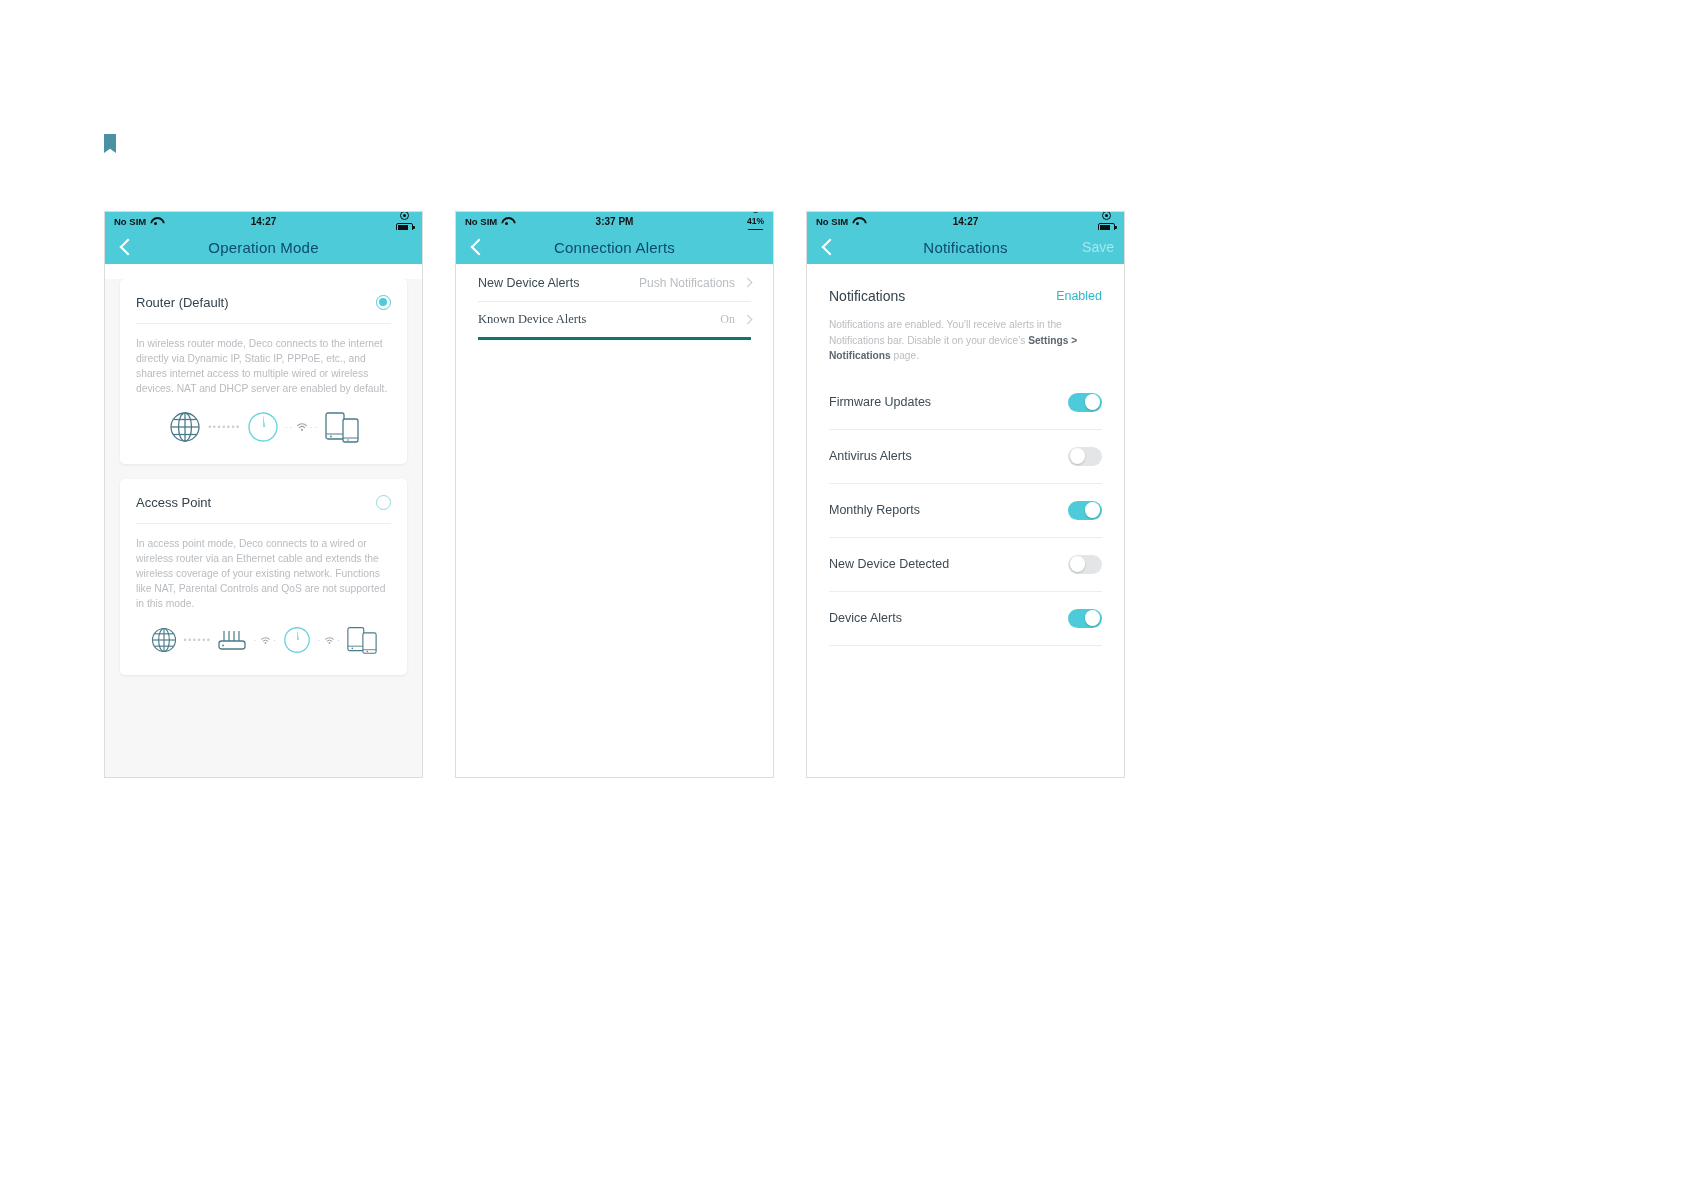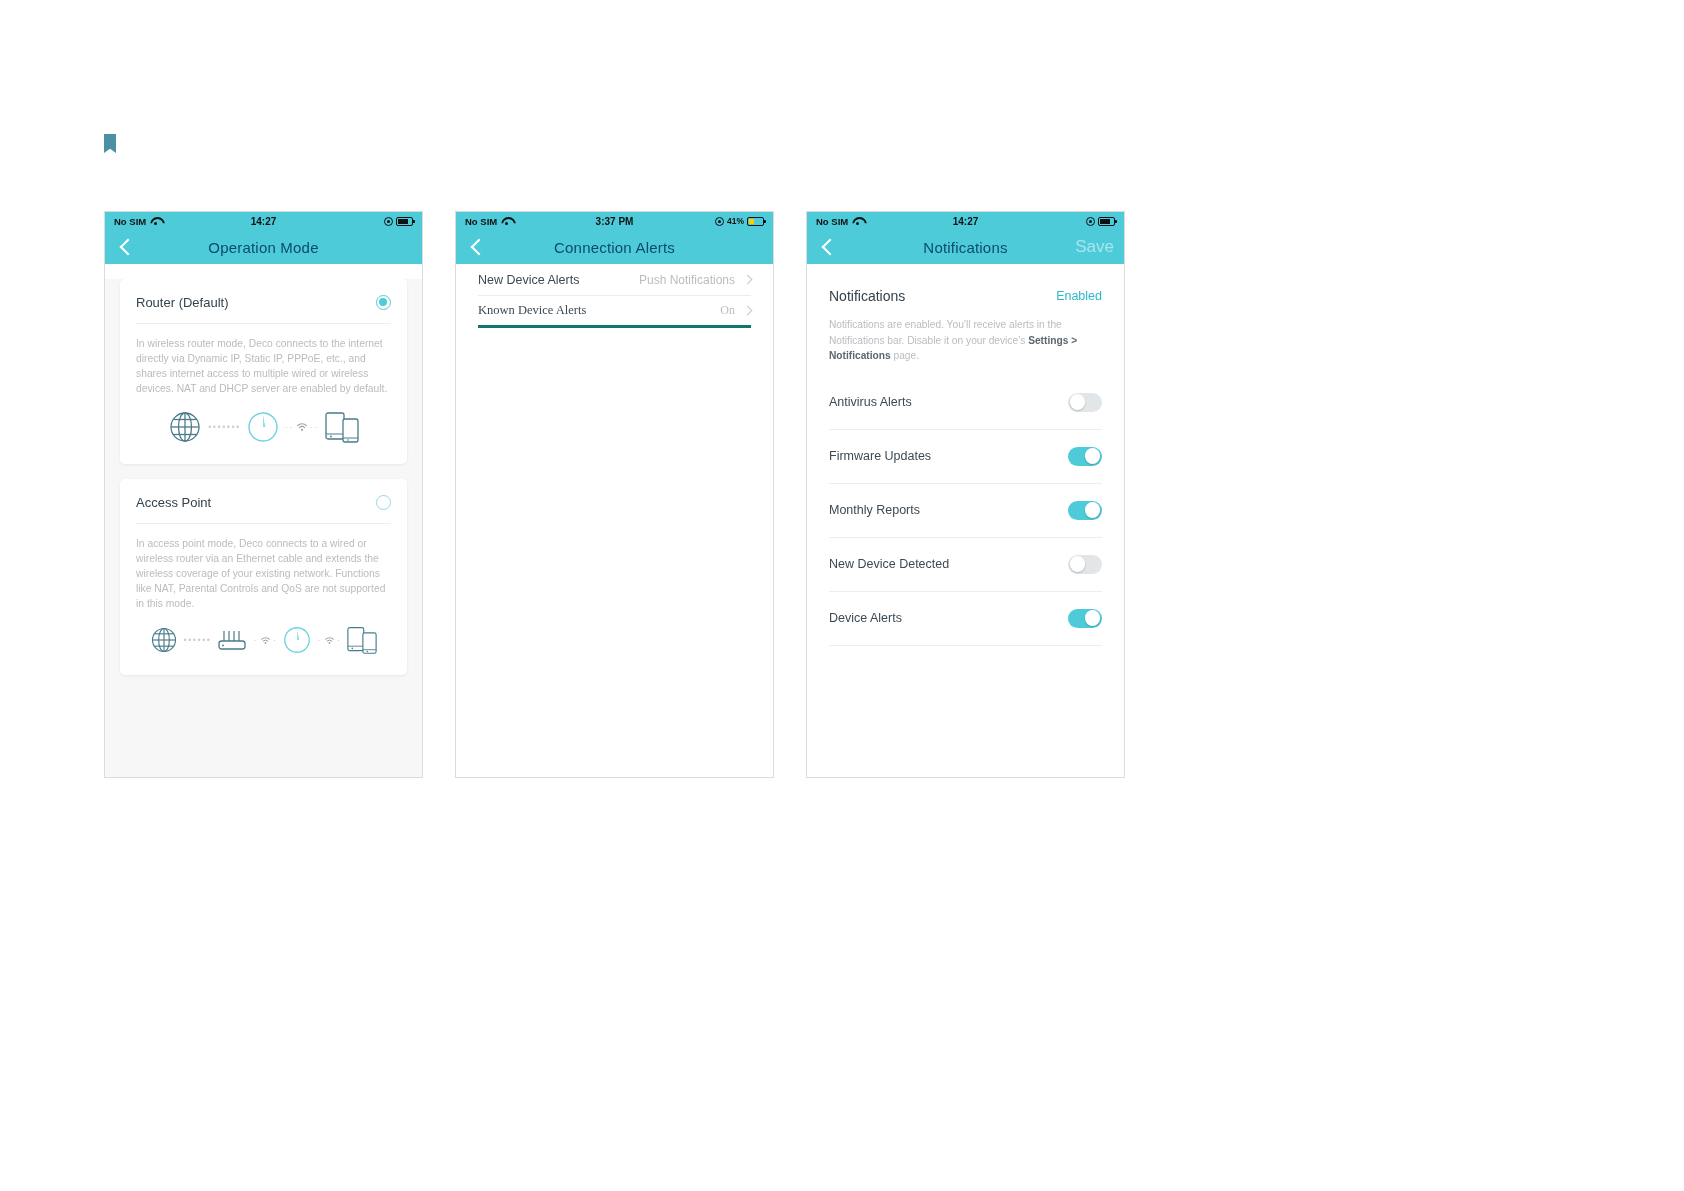--- a/index.html
+++ b/index.html
@@ -42,21 +42,21 @@
     padding: 0 9px;
     font-size: 9.5px; font-weight: bold;
     color: #111;
     position: relative;
   }
   .sb-left { display:flex; align-items:center; gap:4px; white-space:nowrap; }
   .sb-center {
     position:absolute; left:0; right:0; text-align:center;
     font-size: 10px; font-weight: bold; color:#111; pointer-events:none;
   }
-  .sb-right { margin-left:auto; display:flex; align-items:center; gap:3px; white-space:nowrap; font-size:8.5px;}
+  .sb-right { margin-left:auto; display:flex; align-items:center; gap:3px; white-space:nowrap; font-size:8.5px;flex-direction:column;}
   .wifi-ico { display:inline-block; width:11px; height:9px; position:relative; }
   .wifi-ico::before{
     content:""; position:absolute; left:0; top:0; width:11px; height:11px;
     border:2.5px solid #111; border-radius:50%;
     clip-path: polygon(0 0, 100% 0, 100% 45%, 0 45%);
   }
   .wifi-ico::after{
     content:""; position:absolute; left:4px; top:5.5px; width:3px; height:3px;
     background:#111; border-radius:50%;
   }
@@ -85,21 +85,21 @@
     width:10px; height:10px;
     border-left:2px solid #fff; border-bottom:2px solid #fff;
     transform: rotate(45deg);
   }
   .nav-title {
     position:absolute; left:0; right:0; text-align:center;
     font-size:15px; color:#0c4a6e; font-weight:400; pointer-events:none;
     letter-spacing:.2px;
   }
   .nav-action {
-    margin-left:auto; font-size:17px; color:#a9e5ec; z-index:2;
+    margin-left:auto; font-size:14px; color:#a9e5ec; z-index:2;
   }
 
   
   .screen-body { background:#f7f7f7; height: calc(100% - 52px); position:relative; }
   .screen-body.white { background:#ffffff; }
 
   
   .card {
     background:#fff; border-radius:5px; margin: 15px 15px 0 15px;
     box-shadow: 0 1px 3px rgba(0,0,0,0.07);
@@ -130,21 +130,21 @@
     gap:6px; padding: 14px 0 20px 0;
   }
   .dots { color:#c9ced2; font-size:9px; letter-spacing:1.5px; }
   .wifi-mini { color:#9aa0a5; font-size:9px; display:flex; align-items:center; gap:2px;}
 
   svg.ic { display:block; }
 
   
   .list { background:#fff; padding: 0 22px; }
   .lrow {
-    display:flex; align-items:center; height:32px;
+    display:flex; align-items:center; height:38px;
     border-bottom:1px solid #ececec; cursor:pointer;
   }
   .lrow:last-child { border-bottom:3px solid #0f766e;font-family:Liberation Serif, serif; }
   .lrow-label { font-size:12.5px; color:#3b4a54; }
   .lrow-val { margin-left:auto; font-size:12px; color:#b9bdc1; margin-right:9px; }
   .chev {
     width:7px; height:7px; border-right:1.4px solid #c3c7cb; border-top:1.4px solid #c3c7cb;
     transform: rotate(45deg); flex:0 0 auto;
   }
 
@@ -388,28 +388,28 @@
         <span class="nt-head-title">Notifications</span>
         <span class="nt-head-status">Enabled</span>
       </div>
 
       <div class="nt-desc">
         <span>Notifications are enabled. You’ll receive alerts in the Notifications bar. Disable it on your device’s </span><b>Settings &gt; Notifications</b><span> page.</span>
       </div>
 
       <div class="nt-list">
         <div class="nrow">
+          <span class="nrow-label">Firmware Updates</span>
+          <span class="toggle on">
+              <i class="knob"></i>
+            </span>
+        </div>
+        <div class="nrow">
           <span class="nrow-label">Antivirus Alerts</span>
           <span class="toggle">
-              <i class="knob"></i>
-            </span>
-        </div>
-        <div class="nrow">
-          <span class="nrow-label">Firmware Updates</span>
-          <span class="toggle on">
               <i class="knob"></i>
             </span>
         </div>
         <div class="nrow">
           <span class="nrow-label">Monthly Reports</span>
           <span class="toggle on">
               <i class="knob"></i>
             </span>
         </div>
         <div class="nrow">

